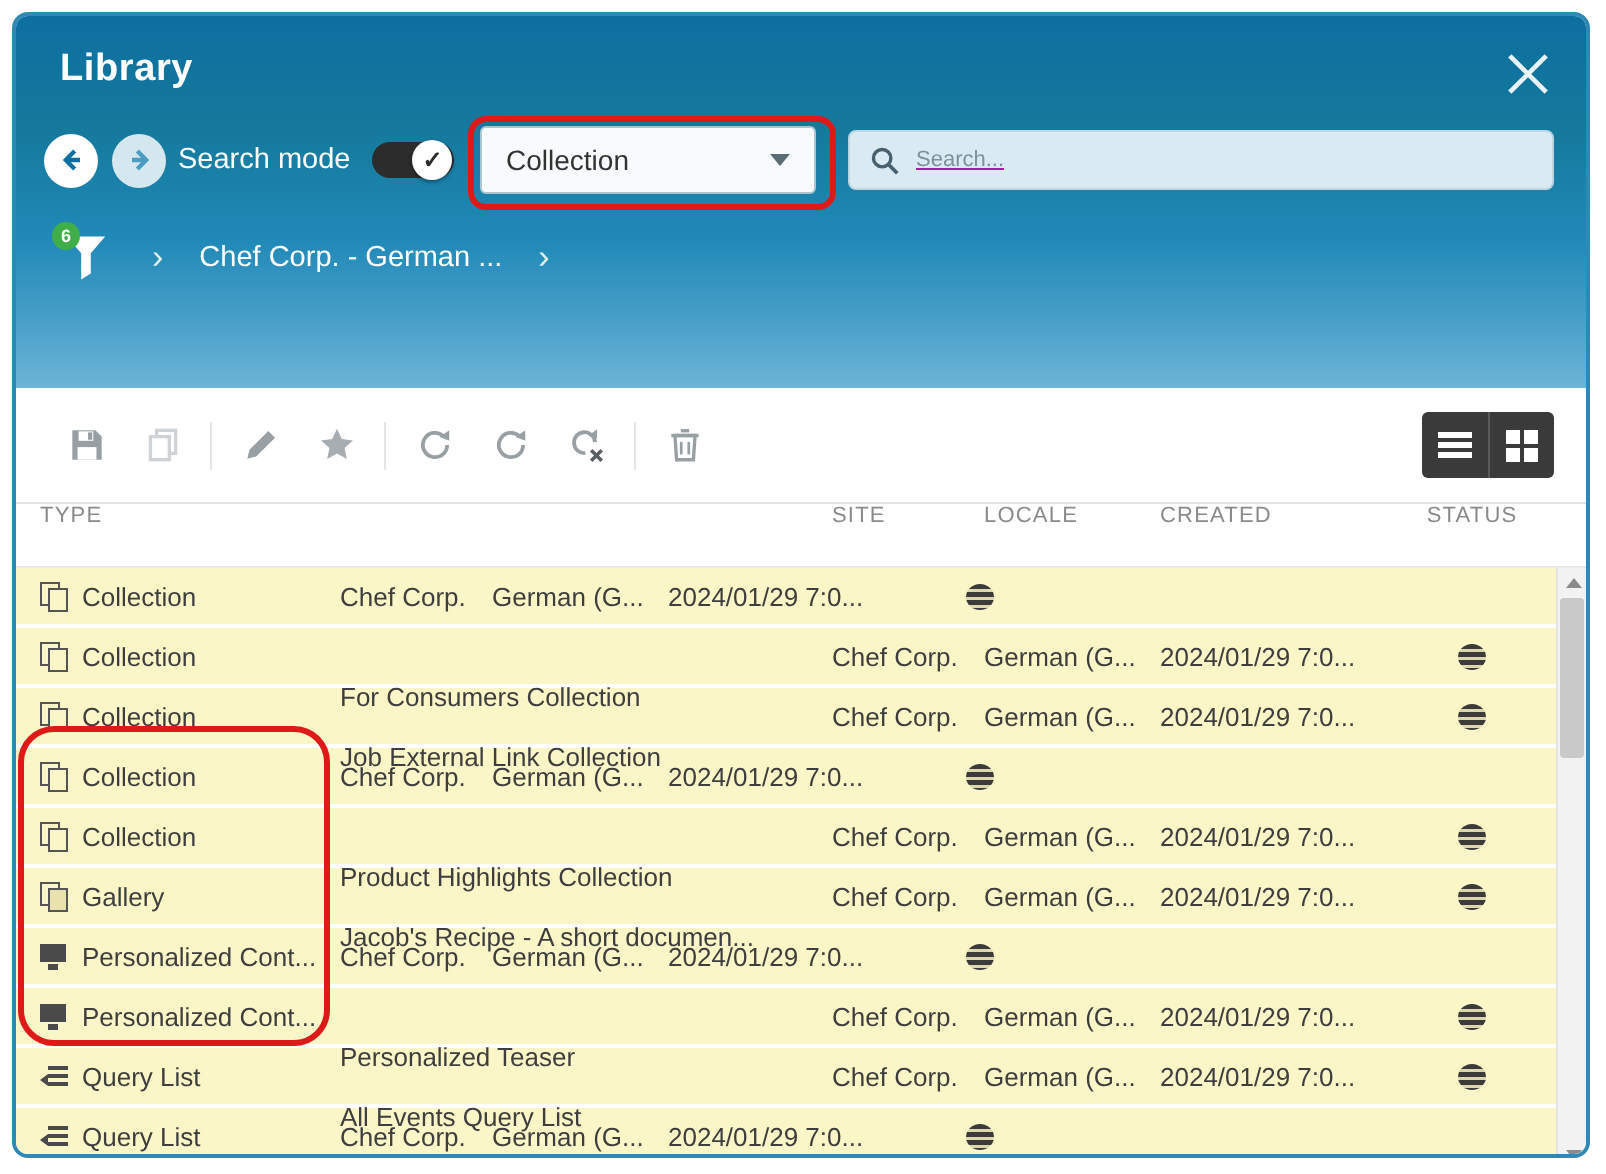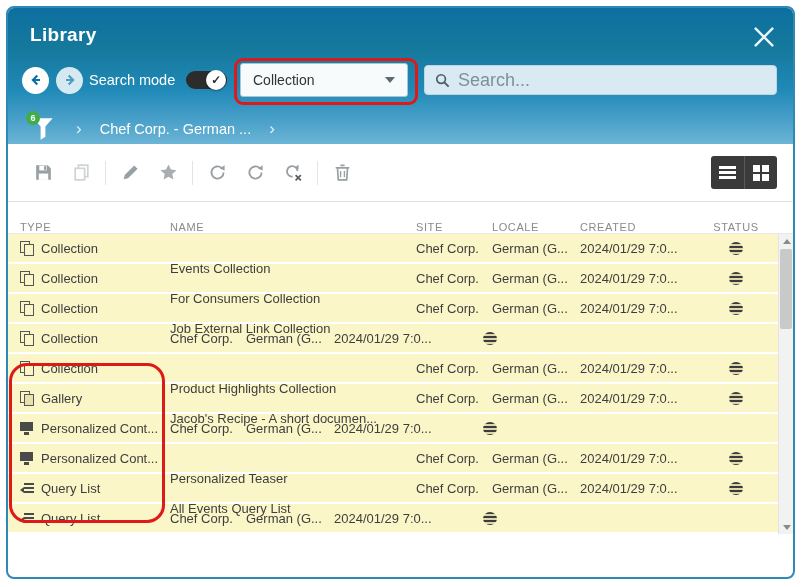--- a/index.html
+++ b/index.html
@@ -3,21 +3,21 @@
 <meta charset="utf-8">
 <style>
   * { box-sizing: border-box; margin: 0; padding: 0; }
   html,body { width:803px; height:587px; background:#fff; font-family:"Liberation Sans",sans-serif; overflow:hidden; }
   body { position:relative; }
 
   .window { position:absolute; left:6px; top:6px; width:789px; height:573px;
     border:2px solid #2e89b6; border-radius:8px; overflow:hidden; background:#fff; }
 
   
-  .header { position:relative; height:136px; color:#fff;
+  .header { position:relative; height:186px; color:#fff;
     background:linear-gradient(180deg,#0d6fa0 0%, #15799c 30%, #2089b7 60%, #4ea3cb 85%, #6cb5d6 100%); }
   .title { position:absolute; left:22px; top:16px; font-size:19px; font-weight:bold; letter-spacing:.3px; }
   .close-btn { position:absolute; right:16px; top:16px; width:26px; height:26px; cursor:pointer; }
   .close-btn svg { width:100%; height:100%; }
 
   .ctrl-row { position:absolute; left:0; right:0; top:50px; height:44px; }
   .nav-cluster { position:absolute; left:14px; top:8px; height:28px; display:flex; align-items:center; }
   .circle-btn { width:27px; height:27px; border-radius:50%; background:#fff; display:flex; align-items:center; justify-content:center; }
   .circle-btn.fwd { margin-left:7px; background:rgba(255,255,255,.82); }
   .circle-btn svg { width:16px; height:16px; }
@@ -29,21 +29,21 @@
 
   .type-dropdown { position:absolute; left:232px; top:5px; width:168px; height:34px; background:#f7fbfc;
     border:1px solid #a9c6d2; border-radius:3px; display:flex; align-items:center; padding:0 12px; cursor:pointer; }
   .type-dropdown .val { font-size:14px; color:#333; flex:1; }
   .chevron-down { width:0; height:0; border-left:5px solid transparent; border-right:5px solid transparent; border-top:6px solid #5b6b73; }
 
   .search-box { position:absolute; left:416px; right:16px; top:7px; height:30px; background:#d9eaf3;
     border:1px solid #bcd6e3; border-radius:4px; display:flex; align-items:center; padding:0 9px; }
   .search-box svg { width:17px; height:17px; flex:0 0 auto; }
   .search-box input { flex:1; margin-left:7px; border:none; outline:none; background:transparent;
-    font-size:18px; color:#a21caf; font-family:"Liberation Sans",sans-serif; }
+    font-size:11px; color:#a21caf; font-family:"Liberation Sans",sans-serif;text-decoration:underline; }
   .search-box input::placeholder { color:#7b929d; }
 
   .crumb-row { position:absolute; left:0; right:0; top:96px; height:50px; display:flex; align-items:center; padding-left:24px; }
   .funnel-wrap { position:relative; width:22px; height:24px; cursor:pointer; }
   .funnel-wrap svg { width:22px; height:24px; }
   .badge { position:absolute; left:-6px; top:-6px; width:14px; height:14px; border-radius:50%;
     background:#3fae49; color:#fff; font-size:9px; font-weight:bold; display:flex; align-items:center; justify-content:center; }
   .crumb-sep { margin-left:22px; font-size:17px; color:#e2f1f8; }
   .crumb-sep.s2 { margin-left:18px; }
   .crumb-path { margin-left:18px; font-size:14.5px; cursor:pointer;text-align:center; }
@@ -54,21 +54,21 @@
   .tb-btn svg { width:21px; height:21px; }
   .tb-sep { width:1px; height:24px; background:#e4e4e4; margin:0 5px; }
   .view-toggle { margin-left:auto; display:flex; border-radius:3px; overflow:hidden; }
   .vt-btn { width:33px; height:33px; background:#3a3a3a; display:flex; align-items:center; justify-content:center; cursor:pointer; }
   .vt-btn + .vt-btn { border-left:1px solid #5a5a5a; }
   .ic-list { width:17px; height:13px; background:repeating-linear-gradient(180deg,#fff 0 3px,transparent 3px 5px); }
   .ic-grid { width:16px; height:16px; display:grid; grid-template-columns:7px 7px; grid-template-rows:7px 7px; gap:2px; }
   .ic-grid i { background:#fff; }
 
   
-  .thead { height:32px; display:flex; align-items:flex-end; border-bottom:1px solid #e8e8e8;
+  .thead { height:32px; display:flex; align-items:flex-start; border-bottom:1px solid #e8e8e8;
     font-size:11px; color:#8a8a8a; letter-spacing:.6px; padding-right:2px; }
   .rows { position:relative; height:300px; }
   .rows-inner { padding-right:15px; }
   .row { height:30px; display:flex; align-items:center; background:#fbf6c8; border-bottom:2px solid #fff;
     font-size:13px; color:#3e3e3e; cursor:pointer; }
   .cell { white-space:nowrap; overflow:hidden; }
   .c-type { width:162px; padding-left:12px; display:flex; align-items:center; gap:7px; }
   .c-name { width:246px;margin-top:40px; }
   .c-site { width:76px; }
   .c-locale { width:88px; }
@@ -246,21 +246,20 @@
     <div class="cell c-status">STATUS</div>
   </div>
 
   <div class="rows">
     <div class="rows-inner" id="table-body">
         <div class="row">
     <div class="cell c-type">
       <span class="t-icon ic-collection"></span>
       <span class="t-label">Collection</span>
     </div>
-    <div class="cell c-name">Events Collection</div>
     <div class="cell c-site">Chef Corp.</div>
     <div class="cell c-locale">German (G...</div>
     <div class="cell c-created">2024/01/29 7:0...</div>
     <div class="cell c-status">
       <span class="status-icon"></span>
     </div>
   </div>
         <div class="row">
     <div class="cell c-type">
       <span class="t-icon ic-collection"></span>

